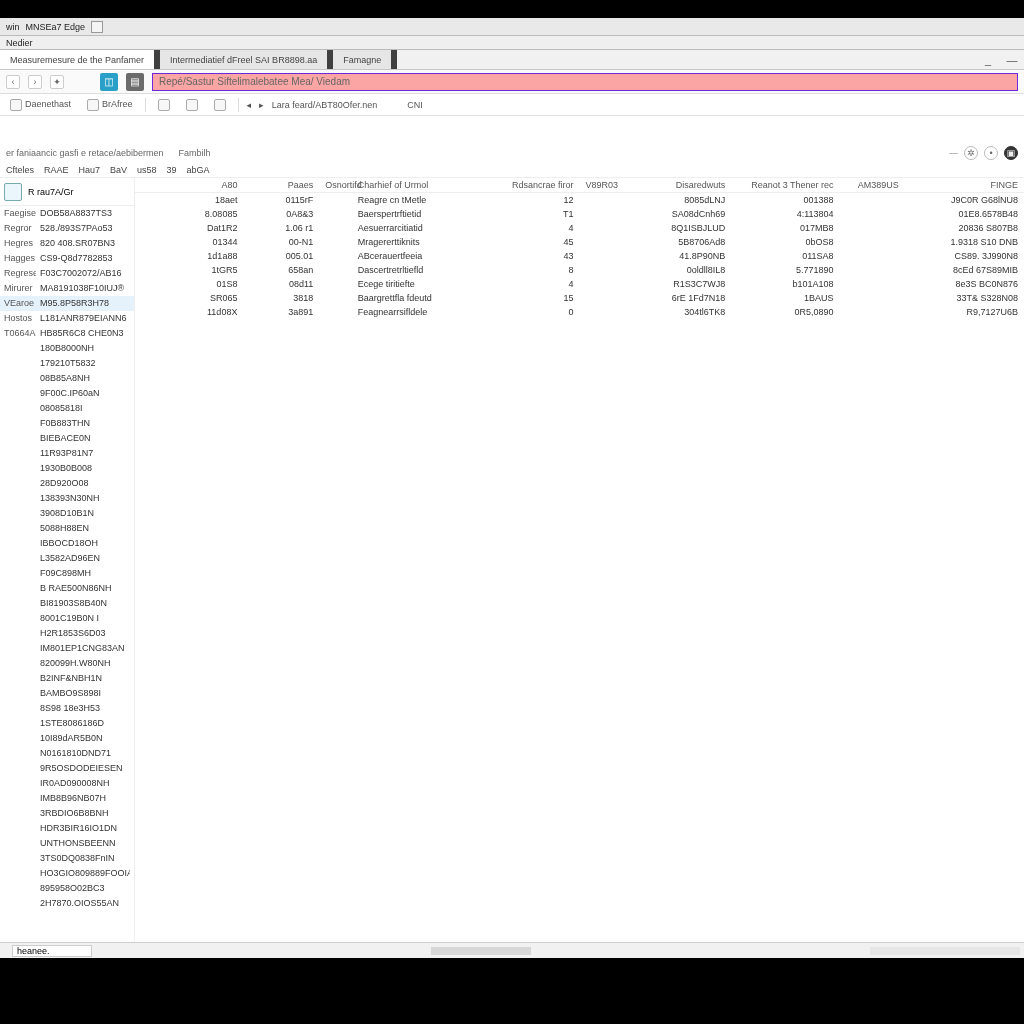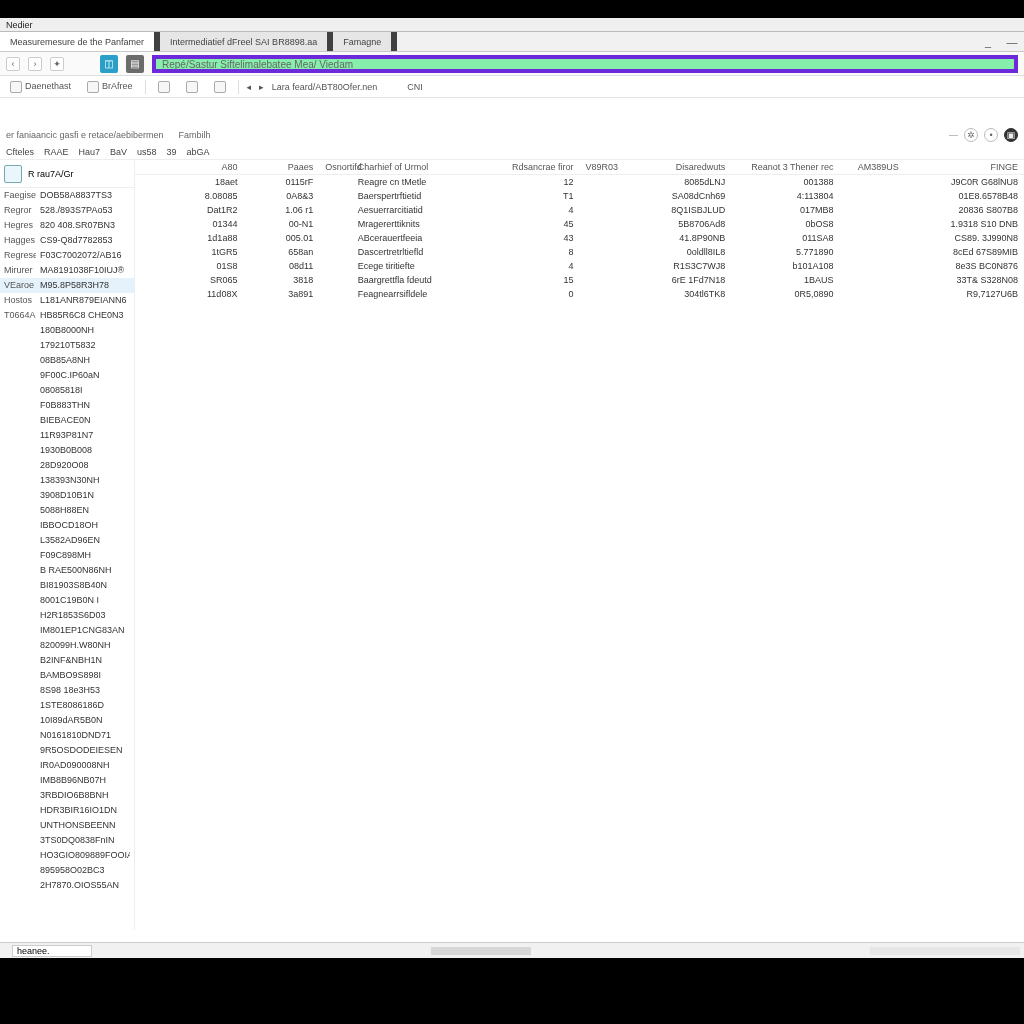--- a/index.html
+++ b/index.html
@@ -10,21 +10,21 @@
   .title-bar .tb-btn { width: 12px; height: 12px; border: 1px solid #999; background: #f4f4f4; }
   
   .tab-strip { height: 20px; background: #f1f1f1; display: flex; align-items: stretch; border-bottom: 1px solid #c8c8c8; font-size: 9px; }
   .tab { display: flex; align-items: center; padding: 0 10px; border-right: 6px solid #404040; background: #e6e6e6; color: #444; cursor: pointer; }
   .tab.active { background: #fff; }
   .tab-strip .spacer { flex: 1; }
   .win-ctrl { width: 24px; display: flex; align-items: center; justify-content: center; color: #555; font-size: 11px; cursor: pointer; }
   
   .nav-row { height: 24px; background: #fafafa; display: flex; align-items: center; gap: 8px; padding: 0 6px; border-bottom: 1px solid #ddd; font-size: 10px; color: #555; }
   .nav-row .nav-icn { width: 14px; height: 14px; display: inline-flex; align-items: center; justify-content: center; border: 1px solid #ccc; border-radius: 2px; background: #fff; color: #666; font-size: 9px; cursor: pointer; }
-  .addr-box { flex: 1; height: 18px; border: 4px solid #6d28d9; background: #86efac; padding: 0 6px; display: flex; color: #666; cursor: text; }
+  .addr-box { flex: 1; height: 18px; border: 1px solid #6d28d9; background: #fca5a5; padding: 0 6px; display: flex; align-items: center; color: #666; cursor: text; }
   .app-icn { width: 18px; height: 18px; display: inline-flex; align-items: center; justify-content: center; background: #2aa0c8; color: #fff; border-radius: 2px; font-size: 10px; }
   .app-icn.b { background: #6b6b6b; }
   
   .tool-row { height: 22px; background: #fff; display: flex; align-items: center; gap: 8px; padding: 0 6px; border-bottom: 1px solid #e3e3e3; font-size: 9px; color: #555; }
   .tool-row .tbtn { display: inline-flex; gap: 3px; padding: 1px 4px; cursor: pointer; }
   .tool-row .tbtn .ic { width: 12px; height: 12px; border: 1px solid #aaa; border-radius: 2px; background: #f7f7f7; }
   .tool-row .sep { width: 1px; height: 14px; background: #ddd; }
   
   .gap-zone { height: 28px; background: #fff; }
   
@@ -56,20 +56,25 @@
   .status input { height: 12px; font-size: 9px; border: 1px solid #ccc; padding: 0 4px; margin-left: 12px; width: 80px; }
   .status .sp { flex: 1; }
   .status .bar { width: 100px; height: 8px; background: #d7d7d7; margin: 0 6px; }
   .status .bar2 { width: 150px; height: 8px; background: #e6e6e6; margin-right: 4px; }
 </style>
 </head>
 <body>
 
 <div class="app-window">
 
+  <div class="title-bar">
+    <span>win</span>
+    <span>MNSEa7 Edge</span>
+    <div class="tb-btn"></div>
+  </div>
 
   <div class="title-bar" style="height:14px;background:#efefef;">
     <span>Nedier</span>
   </div>
 
   <div class="tab-strip">
     <div class="tab active">
         <span>Measuremesure de the Panfamer</span>
       </div>
     <div class="tab">

